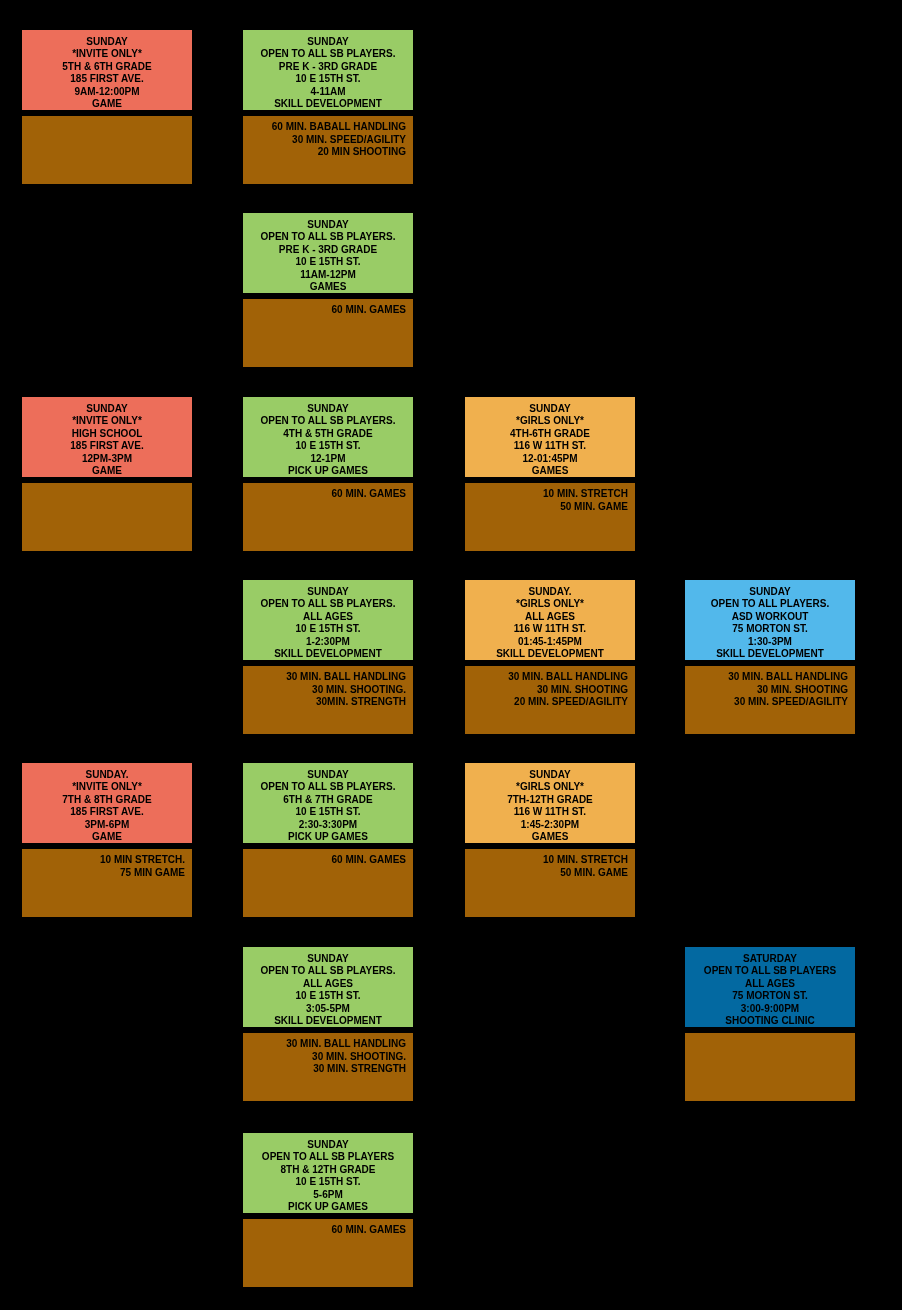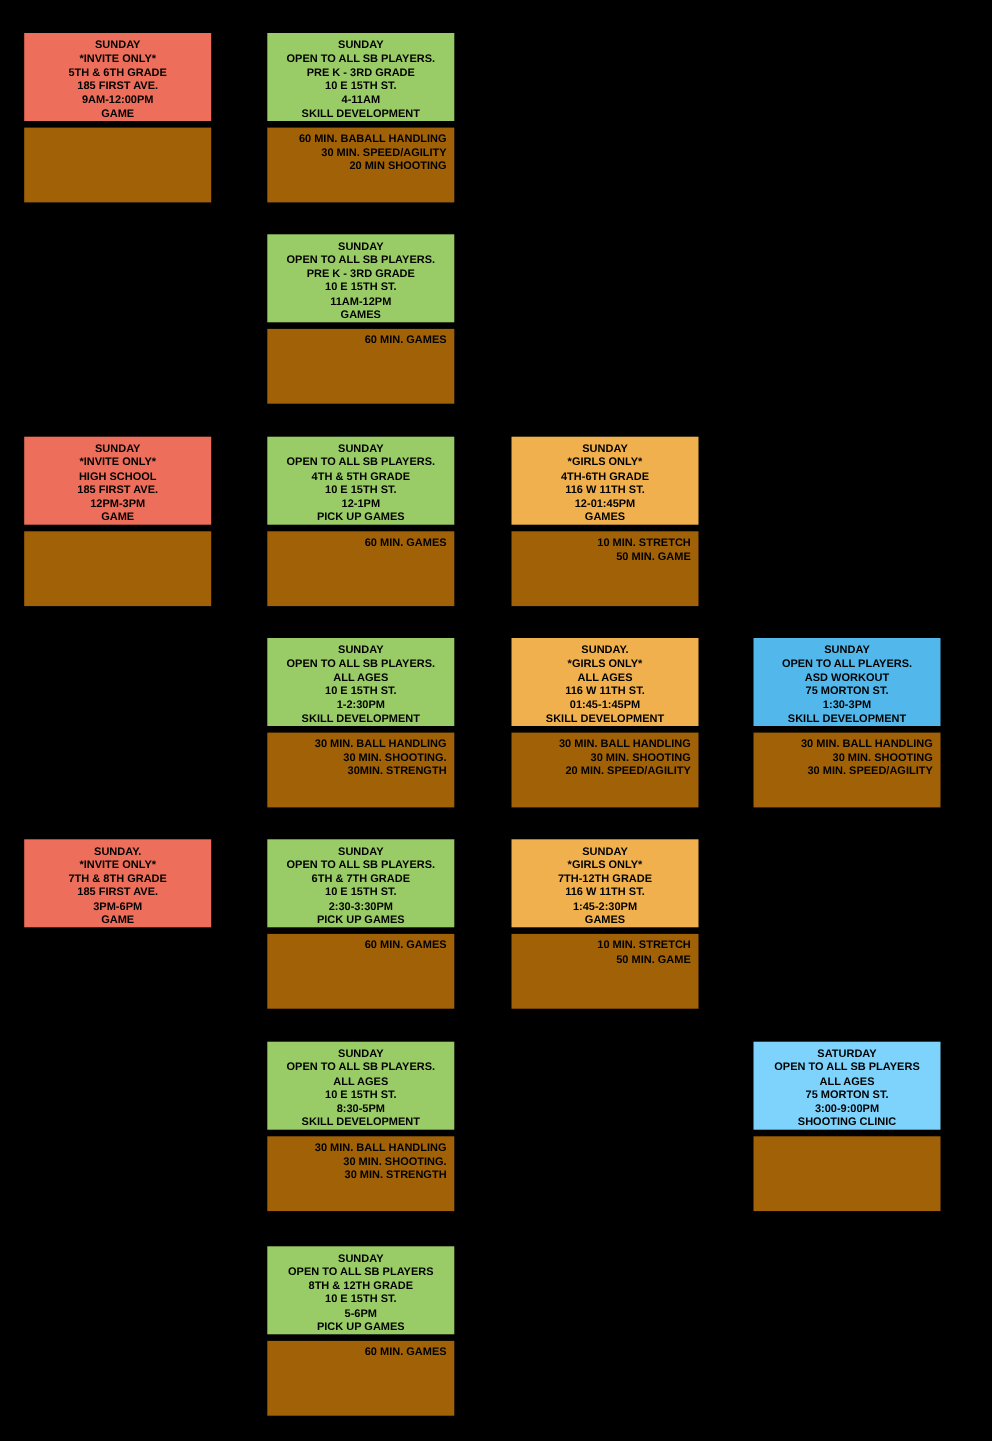--- a/index.html
+++ b/index.html
@@ -170,20 +170,24 @@
   </div>
     <div class="card" style="left: 22px; top: 763px;">
     <div class="card-header" style="background: rgb(237, 110, 90);">
         <div>SUNDAY.</div>
         <div>*INVITE ONLY*</div>
         <div>7TH &amp; 8TH GRADE</div>
         <div>185 FIRST AVE.</div>
         <div>3PM-6PM</div>
         <div>GAME</div>
       </div>
+    <div class="card-body">
+        <div>10 MIN STRETCH.</div>
+        <div>75 MIN GAME</div>
+      </div>
   </div>
     <div class="card" style="left: 243px; top: 763px;">
     <div class="card-header" style="background: rgb(153, 204, 102);">
         <div>SUNDAY</div>
         <div>OPEN TO ALL SB PLAYERS.</div>
         <div>6TH &amp; 7TH GRADE</div>
         <div>10 E 15TH ST.</div>
         <div>2:30-3:30PM</div>
         <div>PICK UP GAMES</div>
       </div>
@@ -204,31 +208,31 @@
         <div>10 MIN. STRETCH</div>
         <div>50 MIN. GAME</div>
       </div>
   </div>
     <div class="card" style="left: 243px; top: 947px;">
     <div class="card-header" style="background: rgb(153, 204, 102);">
         <div>SUNDAY</div>
         <div>OPEN TO ALL SB PLAYERS.</div>
         <div>ALL AGES</div>
         <div>10 E 15TH ST.</div>
-        <div>8:30-5PM</div>
+        <div>3:05-5PM</div>
         <div>SKILL DEVELOPMENT</div>
       </div>
     <div class="card-body">
         <div>30 MIN. BALL HANDLING</div>
         <div>30 MIN. SHOOTING.</div>
         <div>30 MIN. STRENGTH</div>
       </div>
   </div>
     <div class="card" style="left: 685px; top: 947px;">
-    <div class="card-header" style="background: #7dd3fc;">
+    <div class="card-header" style="background: #0369a1;">
         <div>SATURDAY</div>
         <div>OPEN TO ALL SB PLAYERS</div>
         <div>ALL AGES</div>
         <div>75 MORTON ST.</div>
         <div>3:00-9:00PM</div>
         <div>SHOOTING CLINIC</div>
       </div>
     <div class="card-body"></div>
   </div>
     <div class="card" style="left: 243px; top: 1133px;">

